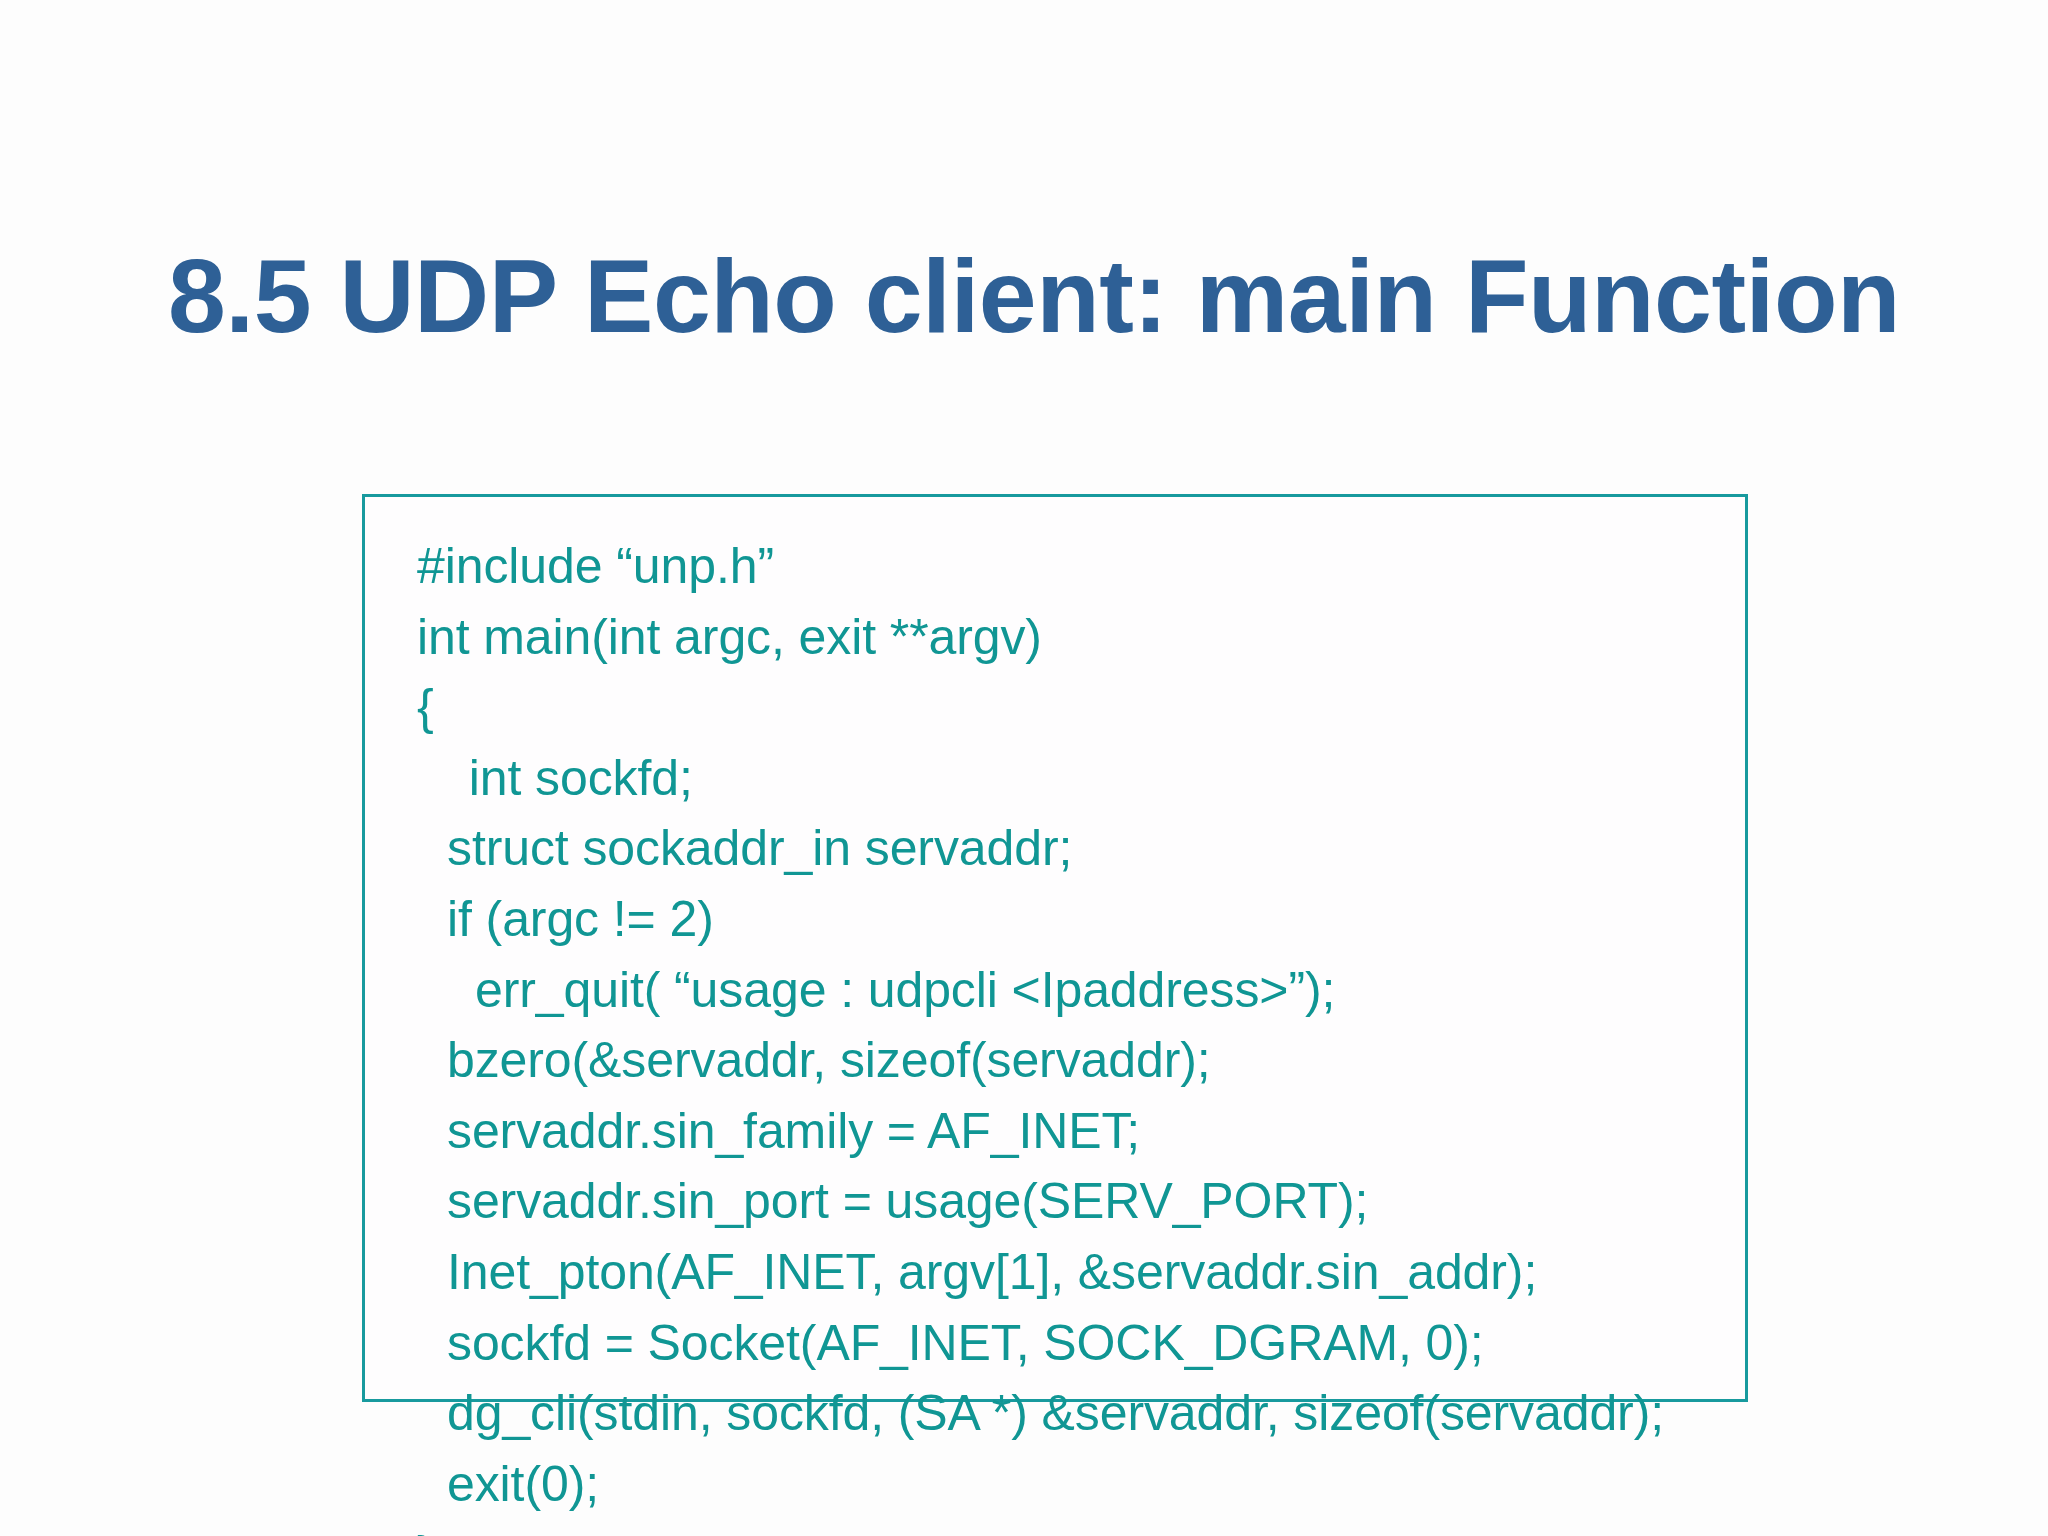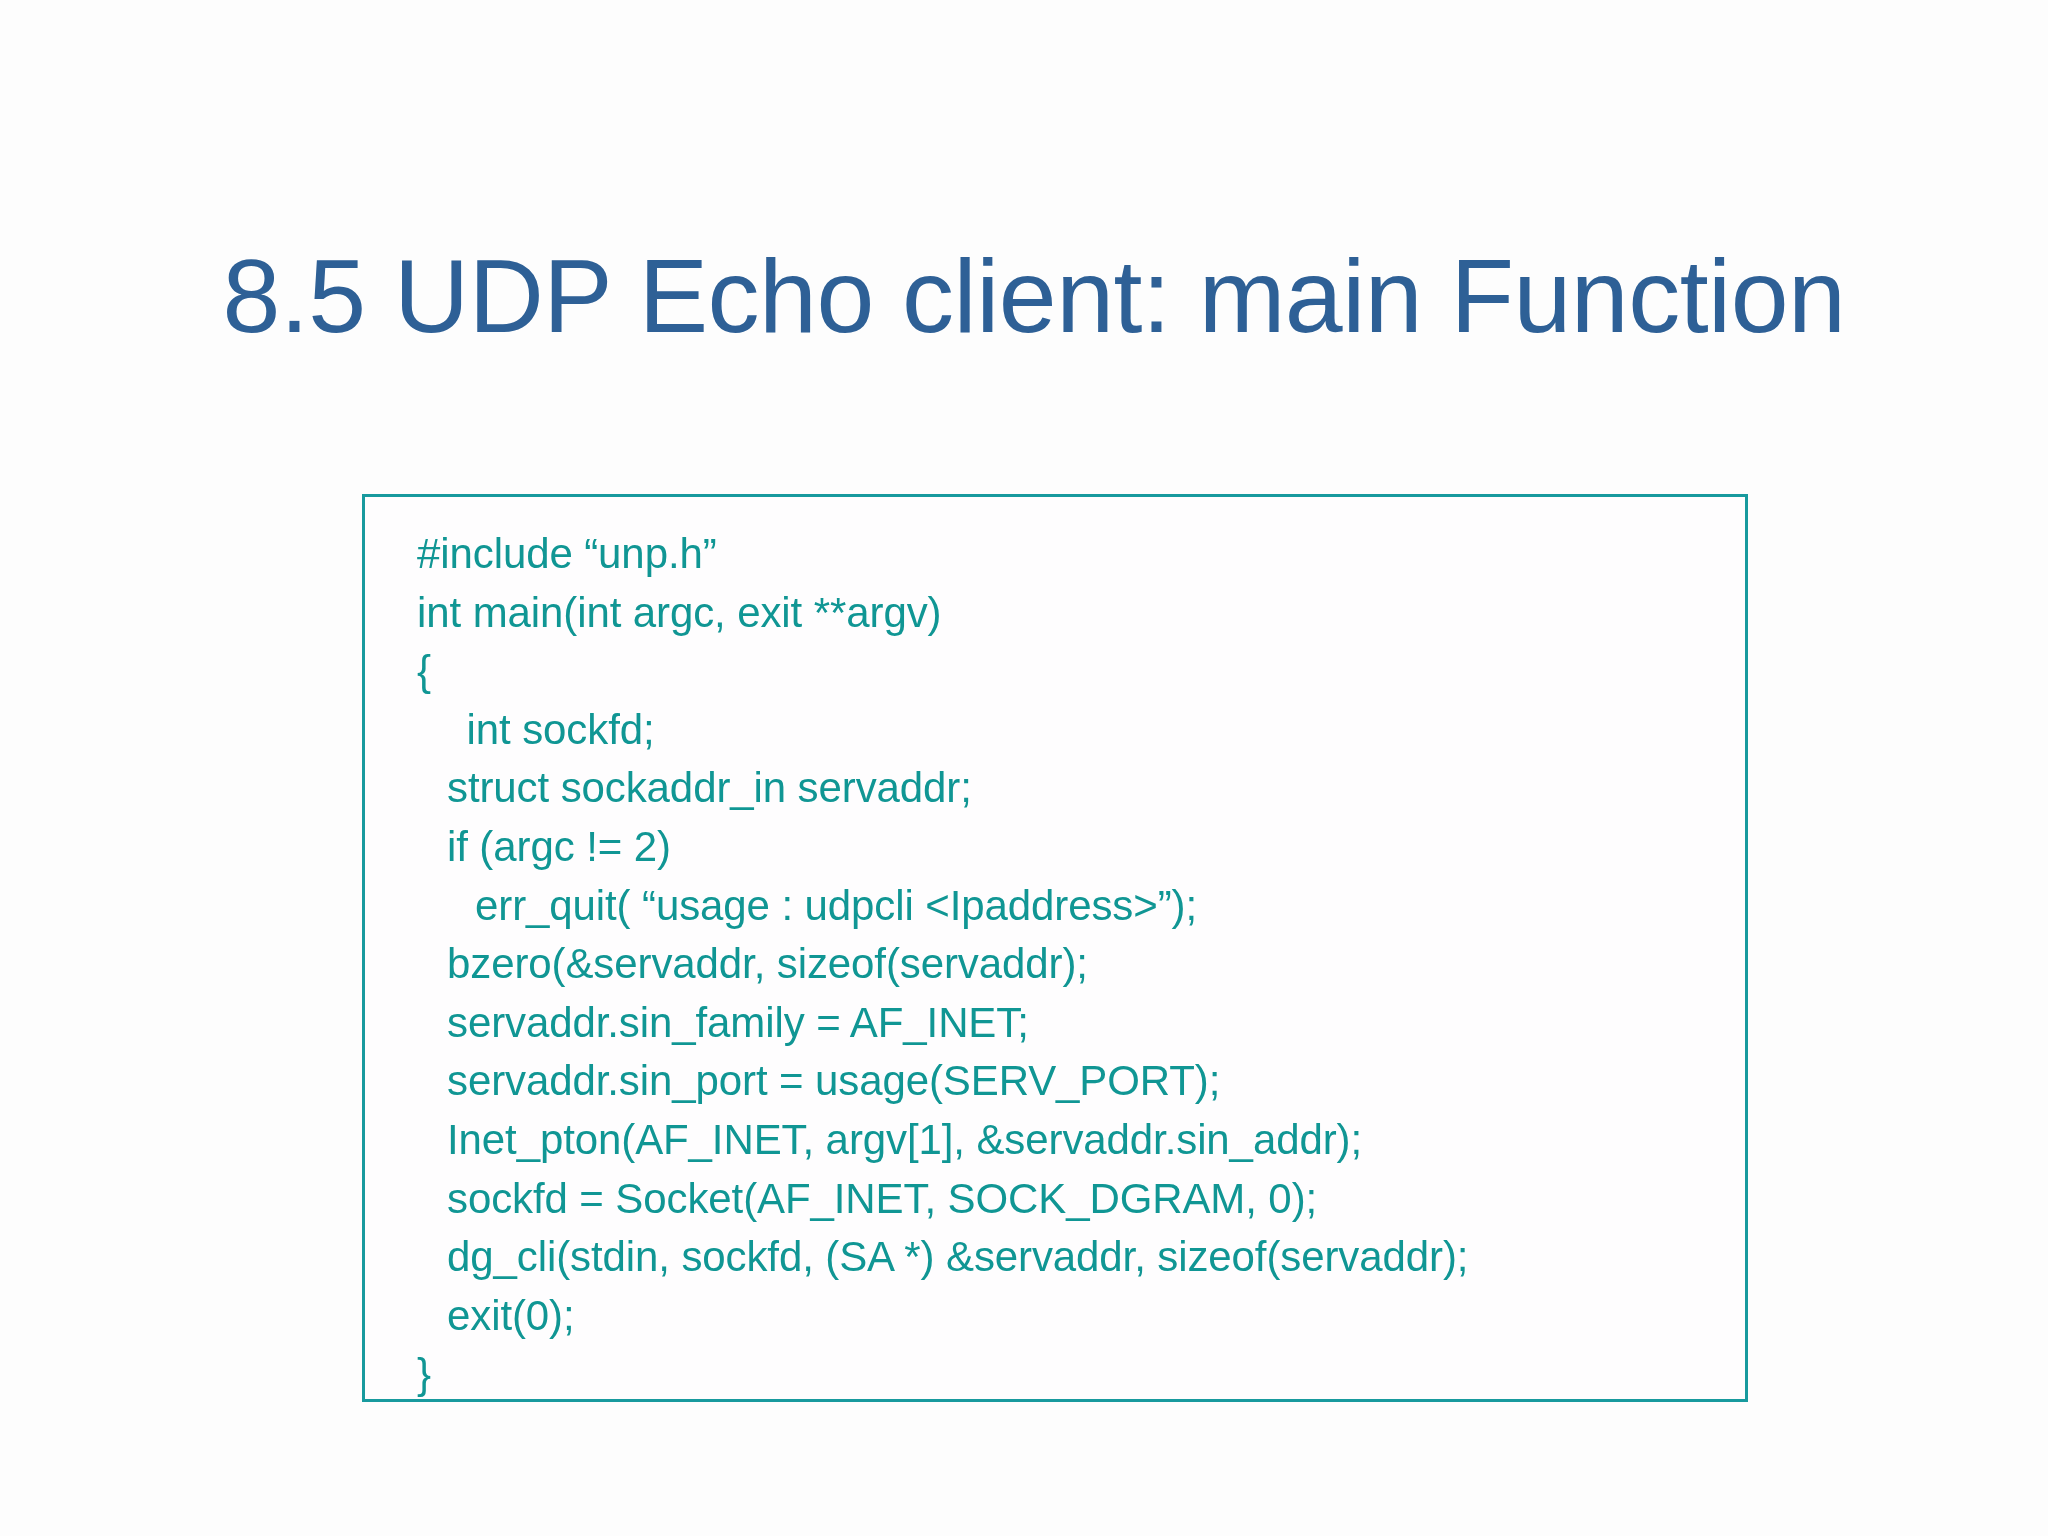--- a/index.html
+++ b/index.html
@@ -24,21 +24,21 @@
   
   #slide-title {
     position: absolute;
     left: 60px;
     top: 168px;
     width: 1948px;
     text-align: center;
     color: #2E6096;
     font-family: "Liberation Sans", sans-serif;
     font-size: 104px;
-    font-weight: 400;
+    font-weight: 700;
     line-height: 1.12;
     letter-spacing: -0.5px;
     white-space: nowrap;
   }
 
   
   #code-box {
     position: absolute;
     left: 362px;
     top: 494px;
@@ -52,26 +52,27 @@
   #code-listing {
     position: absolute;
     left: 52px;
     top: 28px;
     right: 10px;
   }
 
   .code-line {
     color: #109694;
     font-family: "Liberation Sans", sans-serif;
-    font-size: 42px;
+    font-size: 50px;
     font-weight: 400;
     line-height: 58.6px;
     height: 58.6px;
     white-space: pre;
     letter-spacing: -0.1px;
+    margin-top: 12px;
   }
 
   .ind-0 { padding-left: 0px; }
   .ind-1 { padding-left: 30px; }
   .ind-2 { padding-left: 38px; }
   .ind-3 { padding-left: 58px; }
 </style>
 </head>
 <body>
 

